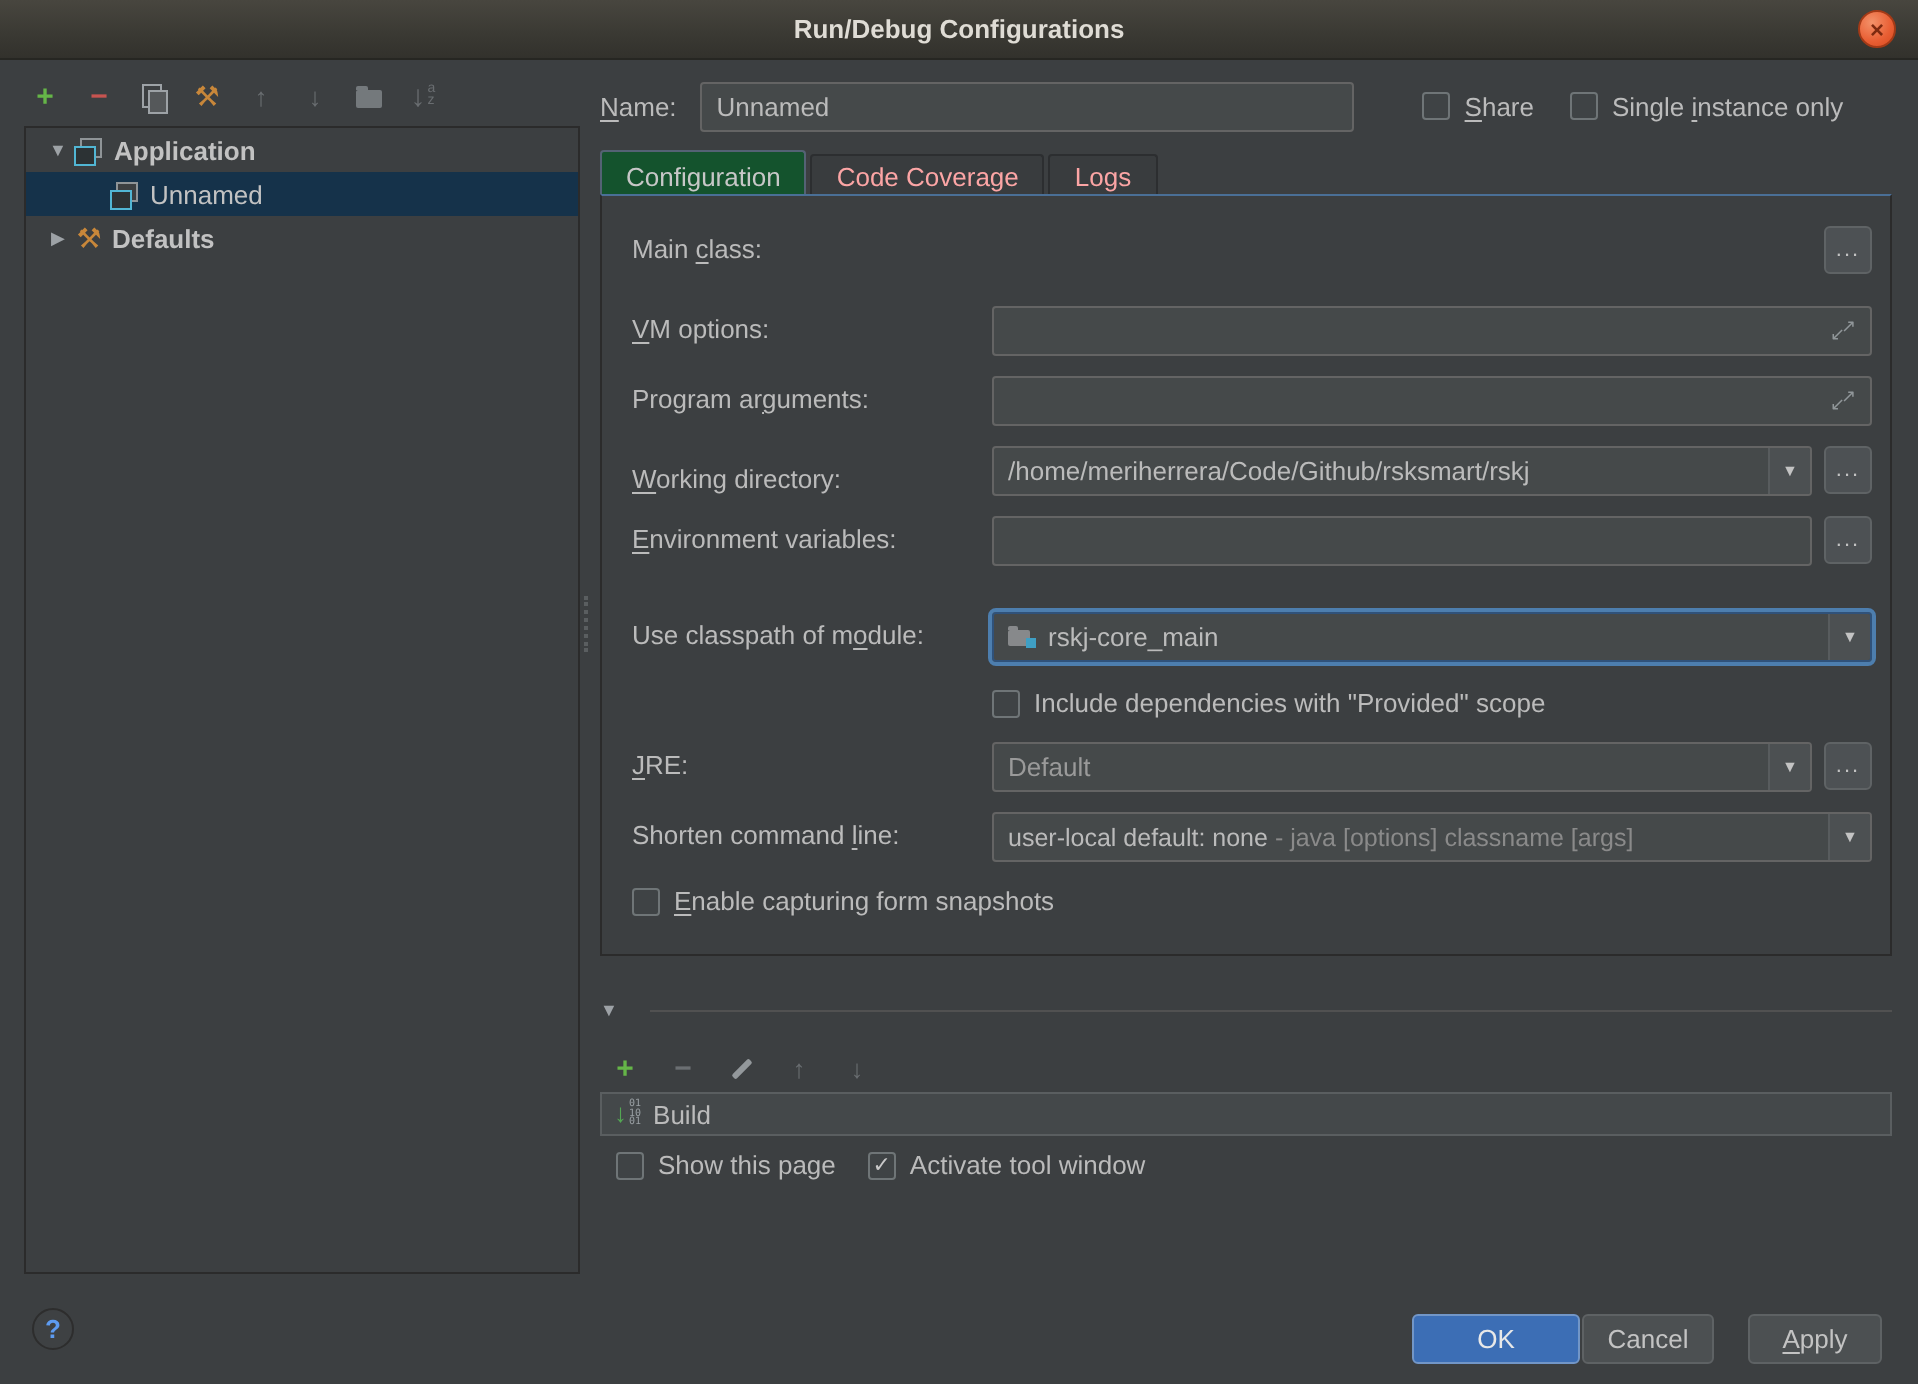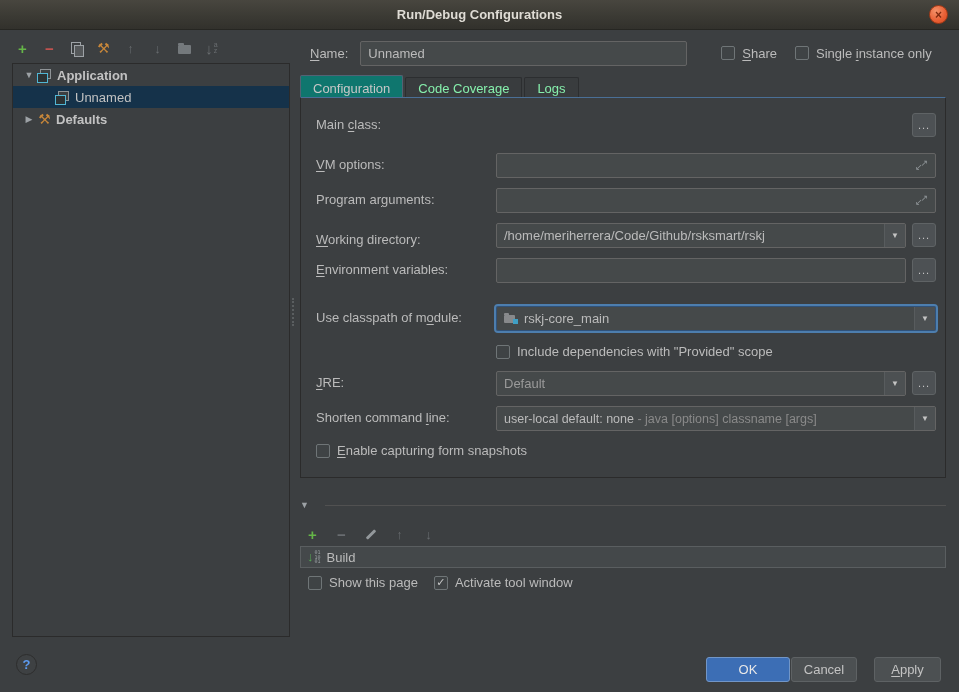--- a/index.html
+++ b/index.html
@@ -62,37 +62,37 @@
   .tree-row.child .exp { margin-left:26px; }
   .tree-row b { font-weight:bold; }
   .app-icon { position:relative; width:15px; height:13px; margin-right:5px; }
   .app-icon::before { content:""; position:absolute; left:3px; top:0; width:9px; height:8px;
     border:1px solid #8f9497; background:#3c3f41; }
   .app-icon::after { content:""; position:absolute; left:0px; top:4px; width:9px; height:8px;
     border:1px solid #51b6d4; background:#2c3234; }
   
   .name-row { position:absolute; left:300px; top:40px; width:646px; height:26px;
     display:flex; align-items:center; }
-  .name-row .lbl { margin-right:12px;margin-left:10px; }
+  .name-row .lbl { margin-right:12px; }
   .field {
     height:25px; background:#45494a; border:1px solid #646464; border-radius:2px;
     display:flex; align-items:center; padding:0 7px; color:#bbbbbb;
     white-space:nowrap; overflow:hidden;
   }
   .name-field { width:327px; }
   .chk { width:14px; height:14px; border:1px solid #6f7577; border-radius:2px;
     background:#3f4345; display:inline-flex; align-items:center; justify-content:center;
     color:#c9c9c9; font-size:11px; flex:none; cursor:pointer; }
   .chk-row { display:flex; align-items:center; gap:7px; cursor:pointer; }
   
   .tabs { position:absolute; left:300px; top:75px; display:flex; align-items:flex-end; }
   .tab { padding:3px 12px 3px 12px; border:1px solid #2c2e30; border-bottom:none;
-    background:#393c3e; color:#86efac; margin-right:2px; cursor:pointer;
+    background:#393c3e; color:#fca5a5; margin-right:2px; cursor:pointer;
     border-radius:2px 2px 0 0; }
-  .tab.sel { background:#0f766e; color:#c7c7c7; padding-top:5px; border-color:#546274; }
+  .tab.sel { background:#14532d; color:#c7c7c7; padding-top:5px; border-color:#546274; }
   
   .tabpanel {
     position:absolute; left:300px; top:97px; width:646px; height:381px;
     border:1px solid #2b2b2b; border-top:1px solid #4a6f96; background:#3c3f41;
   }
   .flabel { position:absolute; left:15px; color:#bbbbbb; }
   .fctrl { position:absolute; left:195px; }
   .w410 { width:410px; } .w440 { width:440px; }
   .ellipsis-btn {
     position:absolute; left:611px; width:24px; height:24px;

